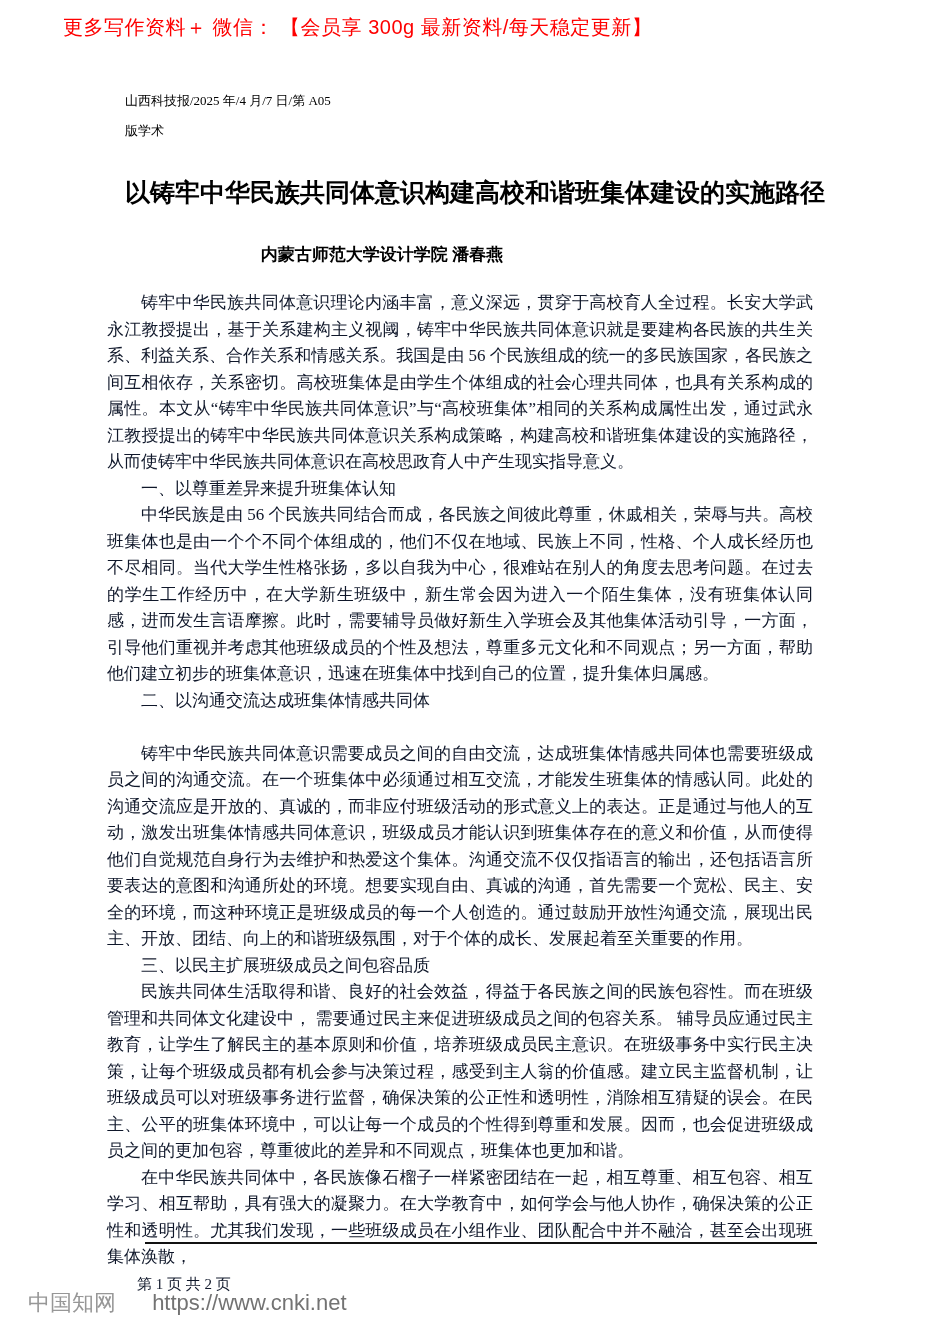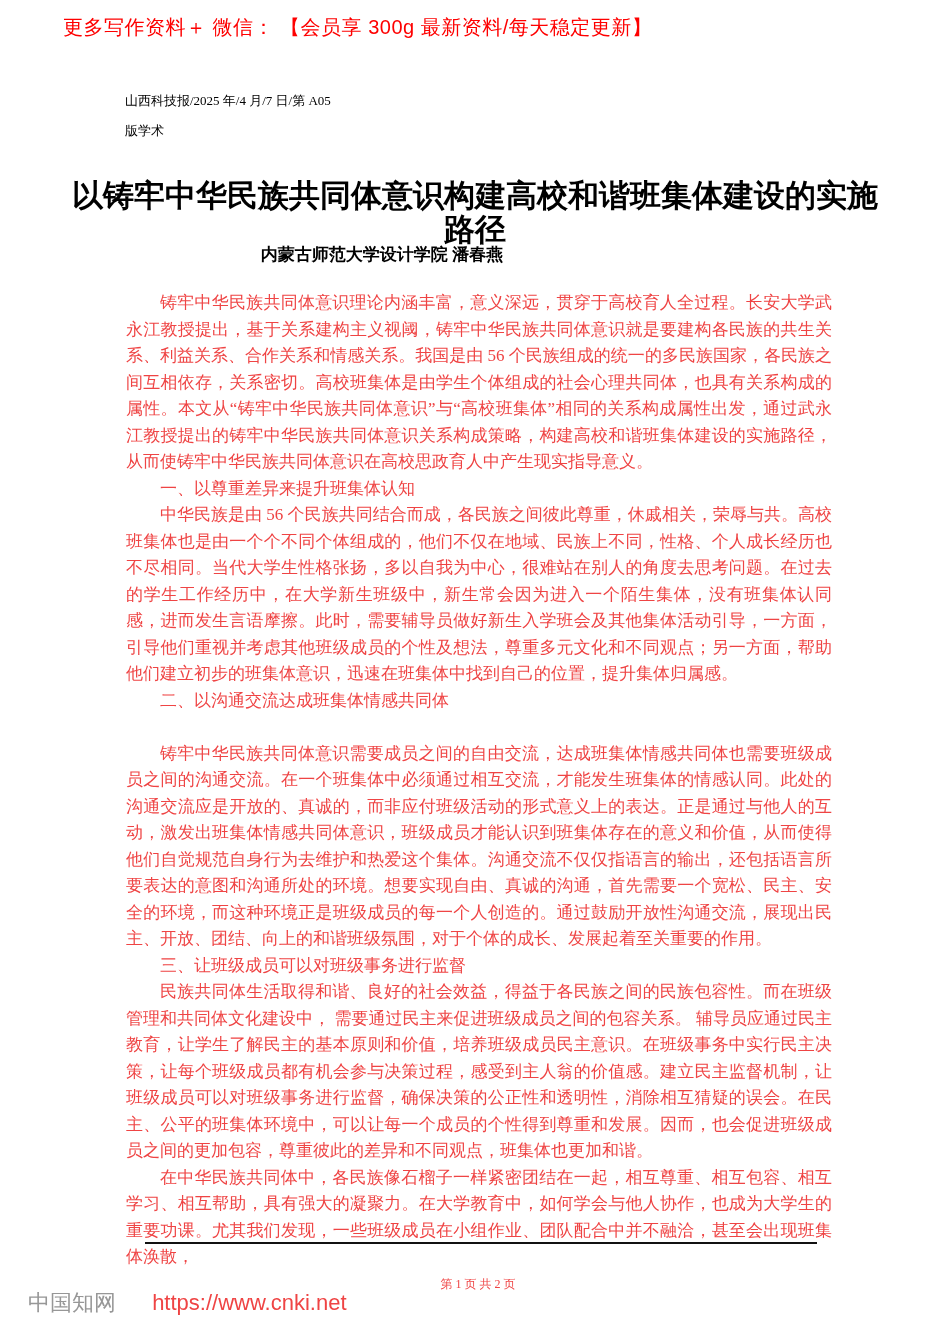--- a/index.html
+++ b/index.html
@@ -22,59 +22,59 @@
 
   .source-info {
     position: absolute; left: 125px; top: 86px;
     font-size: 13px; line-height: 29.5px; color: #000;
   }
 
   .article-title {
     position: absolute; left: 60px; top: 158px; width: 830px;
     text-align: center;
     font-family: "Liberation Sans", "DejaVu Sans", sans-serif;
-    font-size: 31px; font-weight: bold; line-height: 34px;
+    font-size: 25px; font-weight: bold; line-height: 34px;
     color: #000;
   }
 
   .article-author {
     position: absolute; left: 0; top: 243px; width: 764px;
     text-align: center;
     font-family: "Liberation Sans", "DejaVu Sans", sans-serif;
     font-size: 17px; font-weight: bold; color: #000;
   }
 
   .article-body {
-    position: absolute; left: 126px; top: 290px; width: 706px;
+    position: absolute; left: 107px; top: 290px; width: 706px;
     font-size: 17px; line-height: 26.5px;
     text-align: justify; text-justify: inter-ideograph;
-    color: #ef4444;
+    color: #0f172a;
   }
   .article-body p { margin: 0; text-indent: 2em; }
   .article-body p.heading { font-weight: normal; }
   .article-body .spacer { height: 26.5px; }
 
   .page-number {
     width: 706px; padding-right: 26px; box-sizing: border-box;
-    text-align: center; font-size: 12px; margin-top: 9px;
+    text-align: left; font-size: 15px; margin-top: 9px;
     text-indent: 0;
   }
 
   .footer-divider {
     position: absolute; left: 145px; top: 1242px; width: 672px;
     border-top: 2px solid #111; height: 0;
   }
 
   .watermark {
     position: absolute; left: 28px; top: 1288px;
     font-family: "Liberation Sans", "DejaVu Sans", sans-serif;
     font-size: 22px; color: #979797; white-space: nowrap;
   }
   .watermark .site-name { color: #979797; }
-  .watermark .site-url { color: #ef4444; margin-left: 30px; }
+  .watermark .site-url { color: #737373; margin-left: 30px; }
 </style>
 </head>
 <body>
 
 <div class="page">
 
   <div class="promo-banner" style="color: rgb(254, 0, 0);">更多写作资料＋ 微信： 【会员享 300g 最新资料/每天稳定更新】</div>
 
   <div class="source-info">
     <div>山西科技报/2025 年/4 月/7 日/第 A05</div>
@@ -86,23 +86,23 @@
   <div class="article-author">内蒙古师范大学设计学院  潘春燕</div>
 
   <div class="article-body">
 
     <p class="paragraph">铸牢中华民族共同体意识理论内涵丰富，意义深远，贯穿于高校育人全过程。长安大学武永江教授提出，基于关系建构主义视阈，铸牢中华民族共同体意识就是要建构各民族的共生关系、利益关系、合作关系和情感关系。我国是由 56 个民族组成的统一的多民族国家，各民族之间互相依存，关系密切。高校班集体是由学生个体组成的社会心理共同体，也具有关系构成的属性。本文从“铸牢中华民族共同体意识”与“高校班集体”相同的关系构成属性出发，通过武永江教授提出的铸牢中华民族共同体意识关系构成策略，构建高校和谐班集体建设的实施路径，从而使铸牢中华民族共同体意识在高校思政育人中产生现实指导意义。</p>
       <p class="heading">一、以尊重差异来提升班集体认知</p>
       <p class="paragraph">中华民族是由 56 个民族共同结合而成，各民族之间彼此尊重，休戚相关，荣辱与共。高校班集体也是由一个个不同个体组成的，他们不仅在地域、民族上不同，性格、个人成长经历也不尽相同。当代大学生性格张扬，多以自我为中心，很难站在别人的角度去思考问题。在过去的学生工作经历中，在大学新生班级中，新生常会因为进入一个陌生集体，没有班集体认同感，进而发生言语摩擦。此时，需要辅导员做好新生入学班会及其他集体活动引导，一方面，引导他们重视并考虑其他班级成员的个性及想法，尊重多元文化和不同观点；另一方面，帮助他们建立初步的班集体意识，迅速在班集体中找到自己的位置，提升集体归属感。</p>
       <p class="heading">二、以沟通交流达成班集体情感共同体</p>
       <div class="spacer"></div>
       <p class="paragraph">铸牢中华民族共同体意识需要成员之间的自由交流，达成班集体情感共同体也需要班级成员之间的沟通交流。在一个班集体中必须通过相互交流，才能发生班集体的情感认同。此处的沟通交流应是开放的、真诚的，而非应付班级活动的形式意义上的表达。正是通过与他人的互动，激发出班集体情感共同体意识，班级成员才能认识到班集体存在的意义和价值，从而使得他们自觉规范自身行为去维护和热爱这个集体。沟通交流不仅仅指语言的输出，还包括语言所要表达的意图和沟通所处的环境。想要实现自由、真诚的沟通，首先需要一个宽松、民主、安全的环境，而这种环境正是班级成员的每一个人创造的。通过鼓励开放性沟通交流，展现出民主、开放、团结、向上的和谐班级氛围，对于个体的成长、发展起着至关重要的作用。</p>
-      <p class="heading">三、让班级成员可以对班级事务进行监督</p>
+      <p class="heading">三、以民主扩展班级成员之间包容品质</p>
       <p class="paragraph">民族共同体生活取得和谐、良好的社会效益，得益于各民族之间的民族包容性。而在班级管理和共同体文化建设中， 需要通过民主来促进班级成员之间的包容关系。 辅导员应通过民主教育，让学生了解民主的基本原则和价值，培养班级成员民主意识。在班级事务中实行民主决策，让每个班级成员都有机会参与决策过程，感受到主人翁的价值感。建立民主监督机制，让班级成员可以对班级事务进行监督，确保决策的公正性和透明性，消除相互猜疑的误会。在民主、公平的班集体环境中，可以让每一个成员的个性得到尊重和发展。因而，也会促进班级成员之间的更加包容，尊重彼此的差异和不同观点，班集体也更加和谐。</p>
-      <p class="paragraph">在中华民族共同体中，各民族像石榴子一样紧密团结在一起，相互尊重、相互包容、相互学习、相互帮助，具有强大的凝聚力。在大学教育中，如何学会与他人协作，也成为大学生的重要功课。尤其我们发现，一些班级成员在小组作业、团队配合中并不融洽，甚至会出现班集体涣散，</p>
+      <p class="paragraph">在中华民族共同体中，各民族像石榴子一样紧密团结在一起，相互尊重、相互包容、相互学习、相互帮助，具有强大的凝聚力。在大学教育中，如何学会与他人协作，确保决策的公正性和透明性。尤其我们发现，一些班级成员在小组作业、团队配合中并不融洽，甚至会出现班集体涣散，</p>
       <p class="page-number">第 1 页 共 2 页</p>
   </div>
 
   <div class="footer-divider"></div>
 
   <div class="watermark">
     <span class="site-name">中国知网</span>
     <span class="site-url">https://www.cnki.net</span>
   </div>
 

